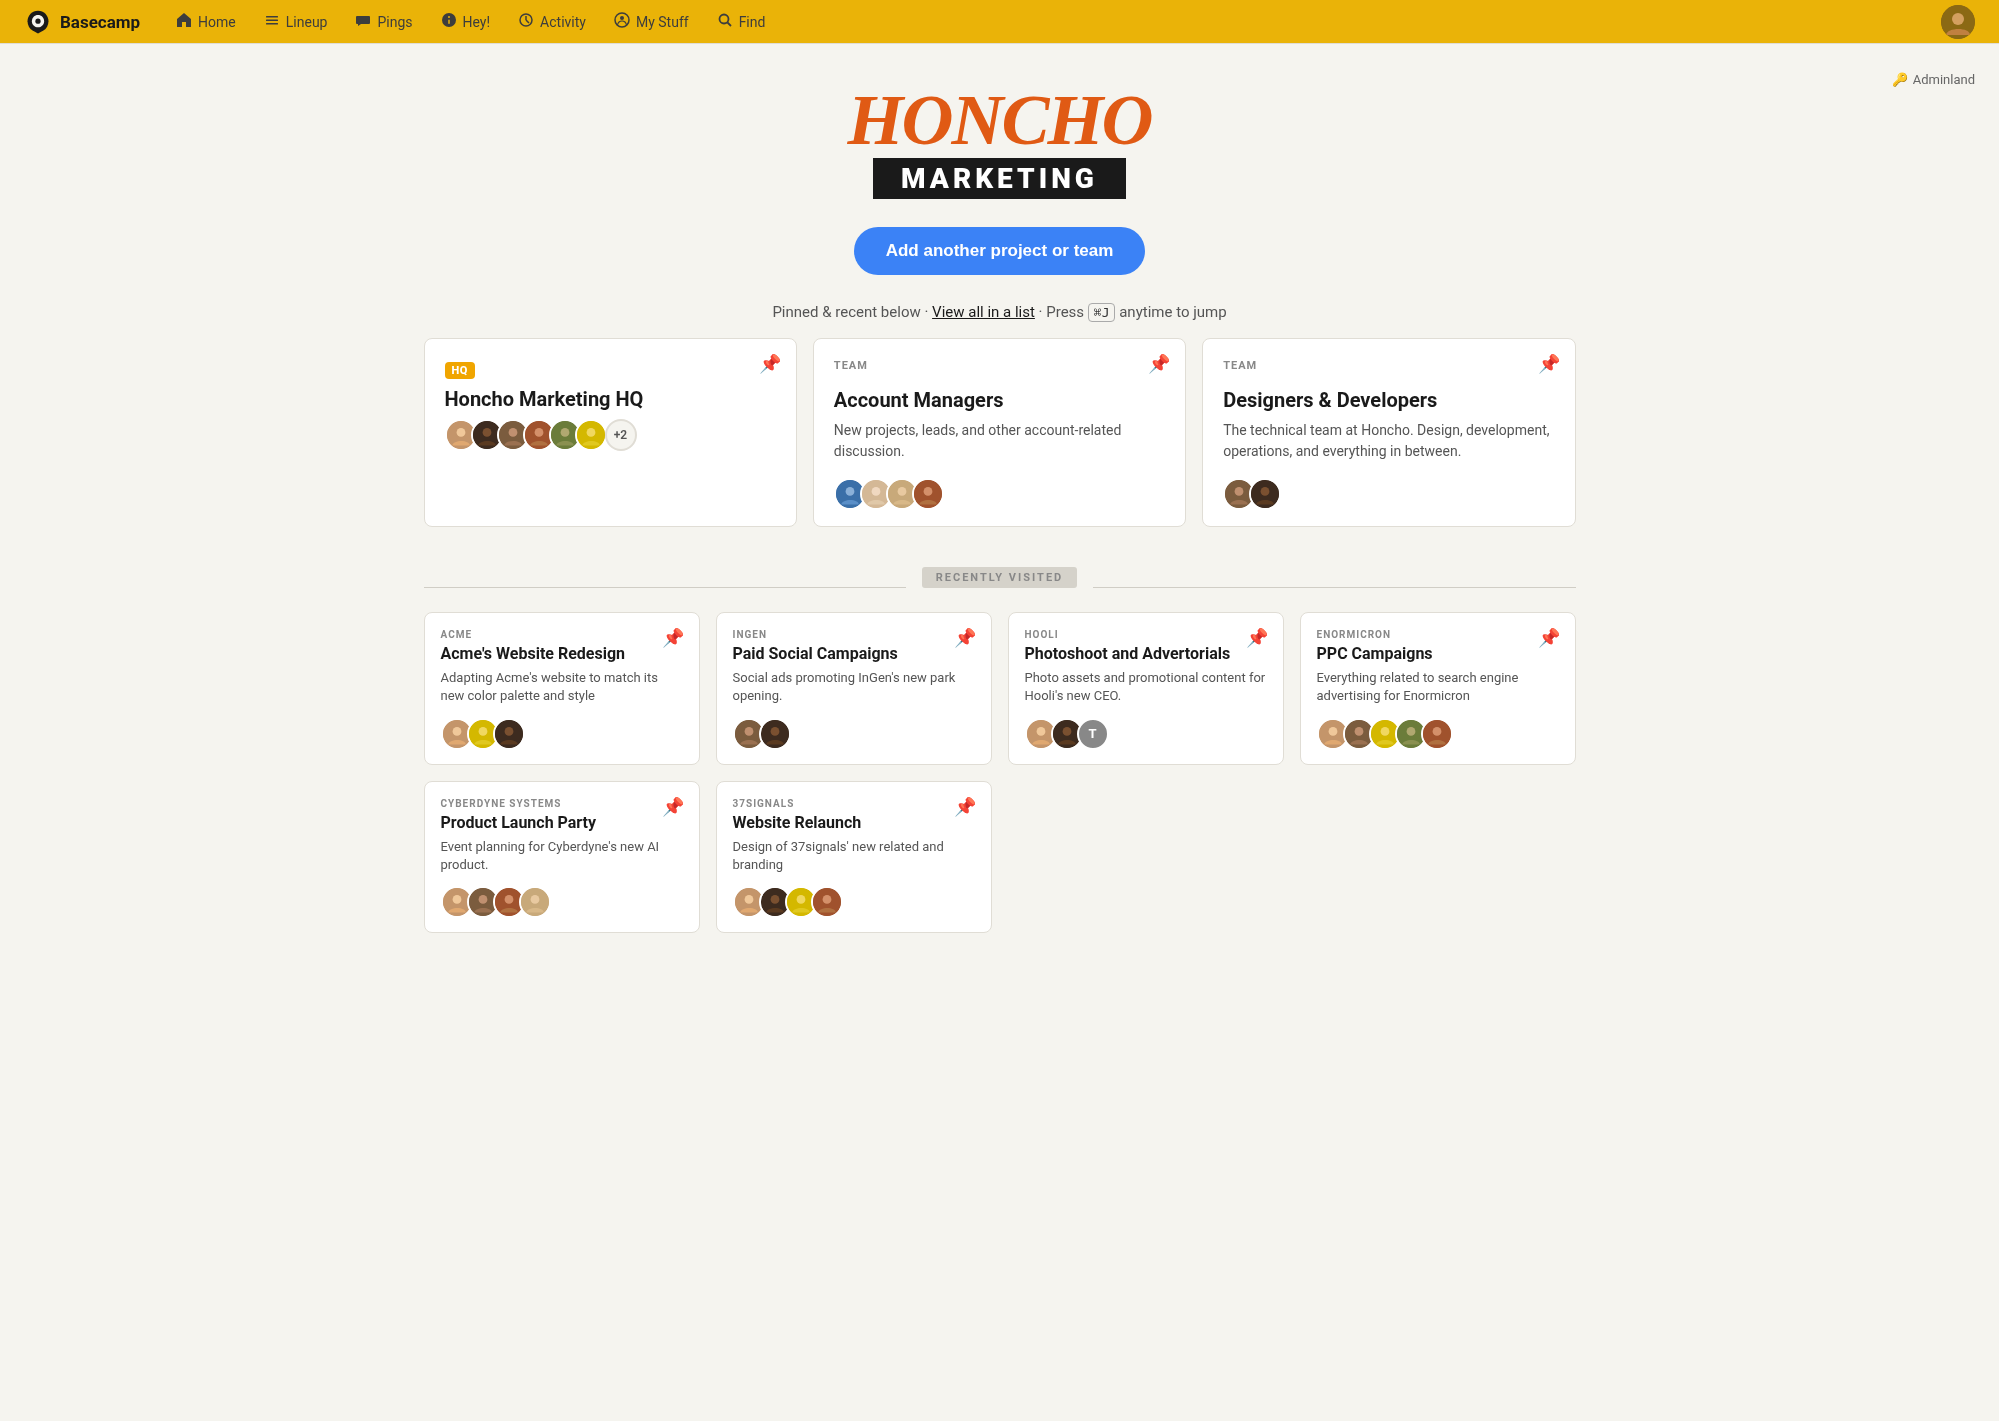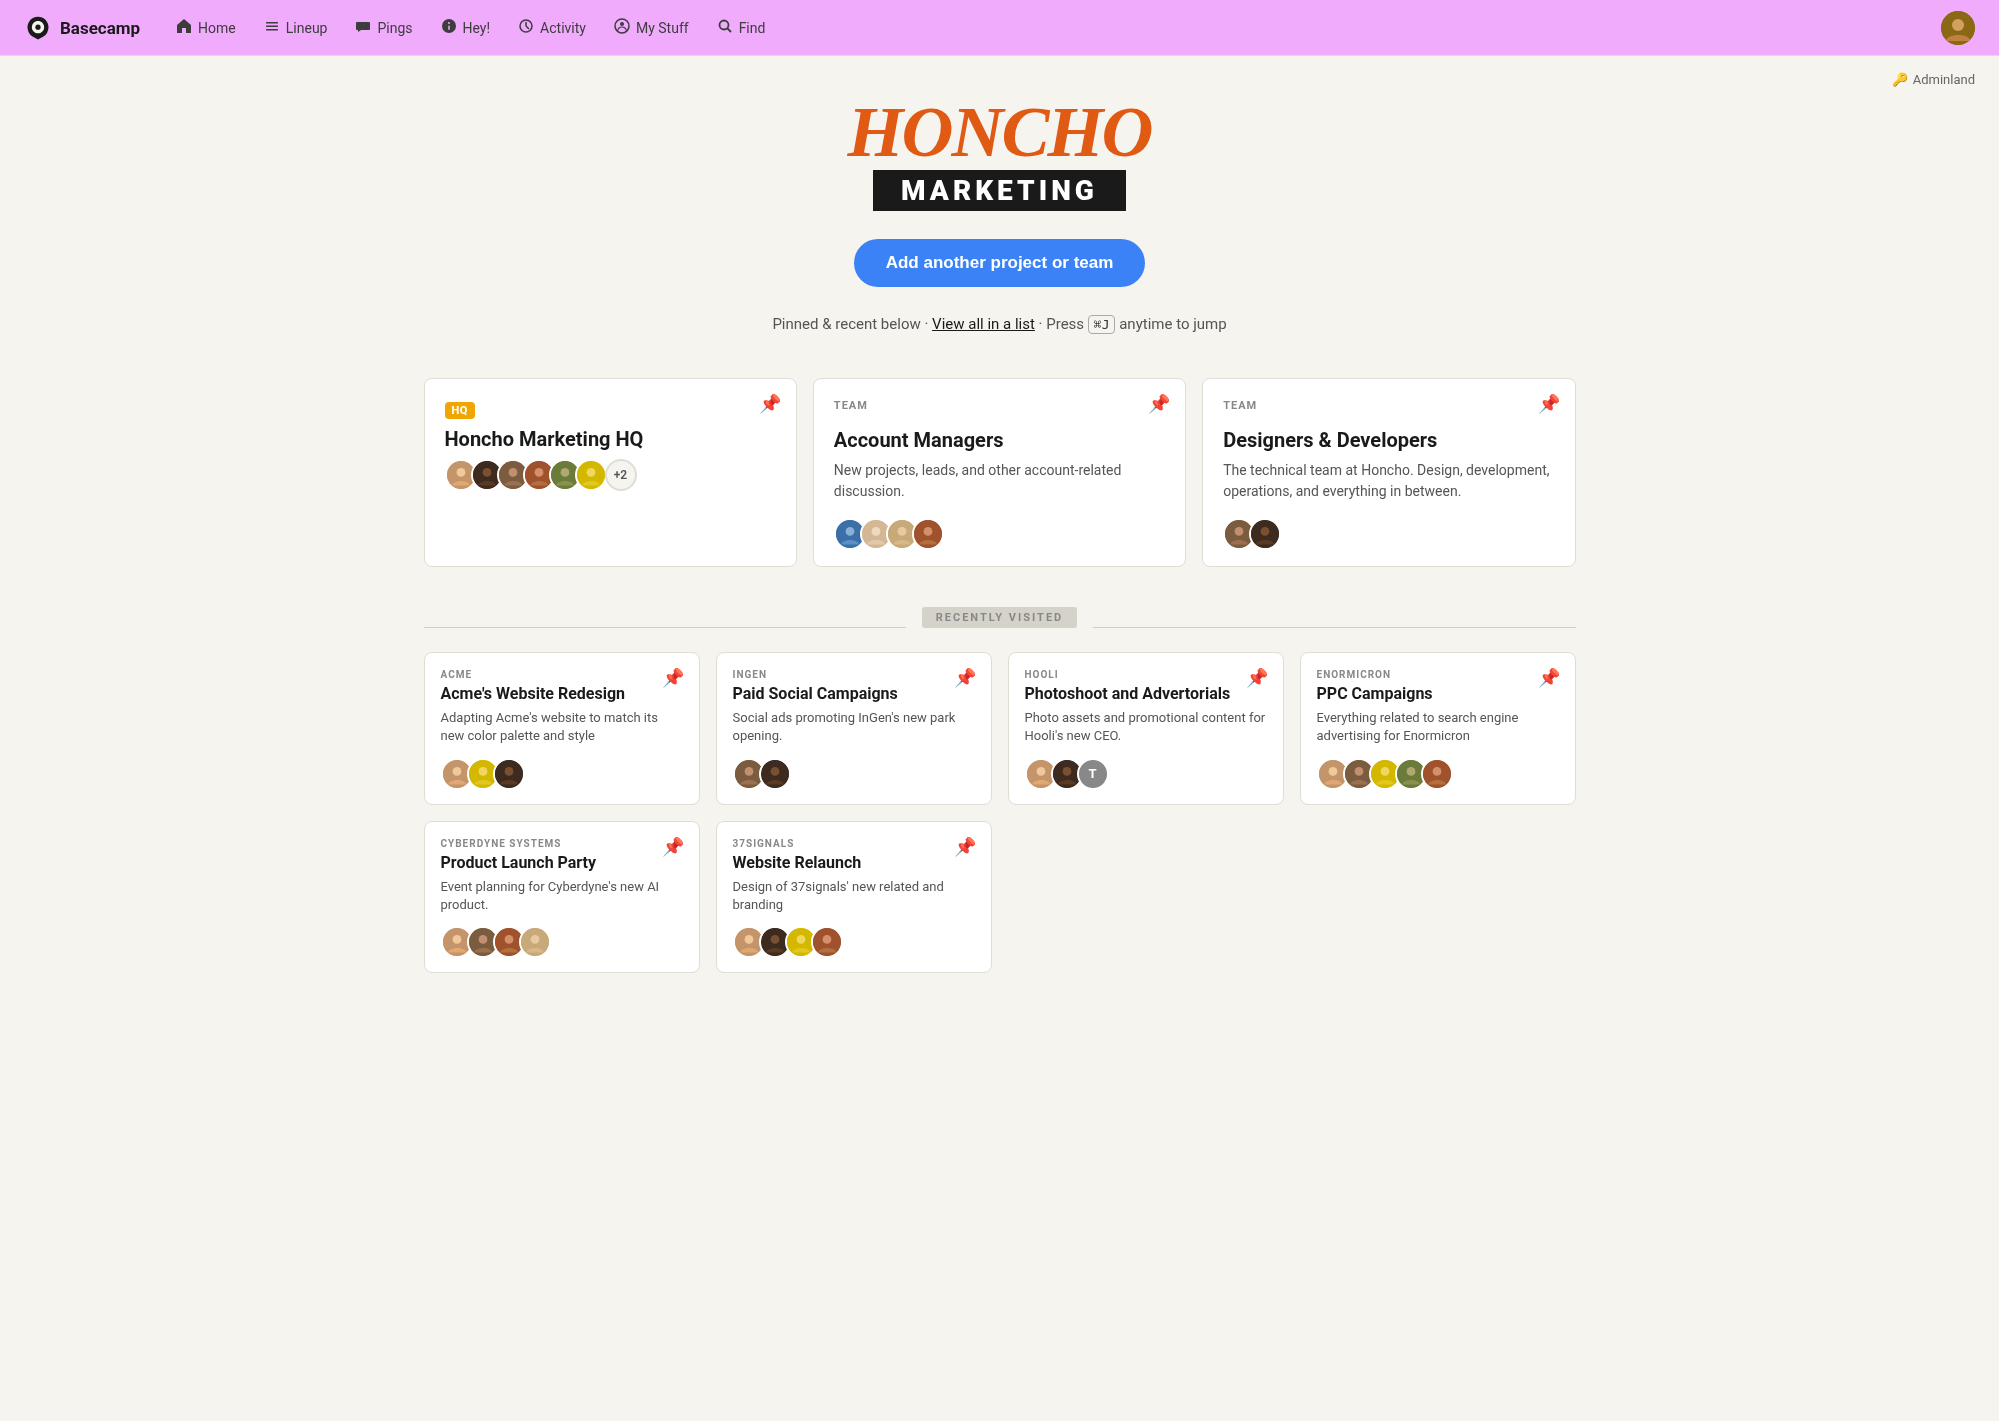--- a/index.html
+++ b/index.html
@@ -5,26 +5,26 @@
     * { box-sizing: border-box; margin: 0; padding: 0; }
     body {
       background: #f5f4ef;
       font-family: -apple-system, BlinkMacSystemFont, "Segoe UI", Roboto, Helvetica, Arial, sans-serif;
       color: #1a1a1a;
       min-height: 100vh;
     }
 
     
     .navbar {
-      background: #f0abfc;
+      background: #eab308;
       border-bottom: 1px solid #e0ddd5;
       display: flex;
       align-items: center;
       padding: 0 24px;
-      height: 56px;
+      height: 44px;
       gap: 0;
     }
     .navbar-brand {
       display: flex;
       align-items: center;
       gap: 8px;
       font-weight: 700;
       font-size: 17px;
       color: #1a1a1a;
       text-decoration: none;
@@ -113,21 +113,21 @@
       font-weight: 600;
       cursor: pointer;
       width: fit-content;
     }
 
     
     .subtitle-row {
       text-align: center;
       font-size: 15px;
       color: #555;
-      margin-bottom: 44px;
+      margin-bottom: 16px;
     }
     .subtitle-row a {
       color: #1a1a1a;
       text-decoration: underline;
       cursor: pointer;
     }
     .kbd {
       display: inline-flex;
       align-items: center;
       justify-content: center;

